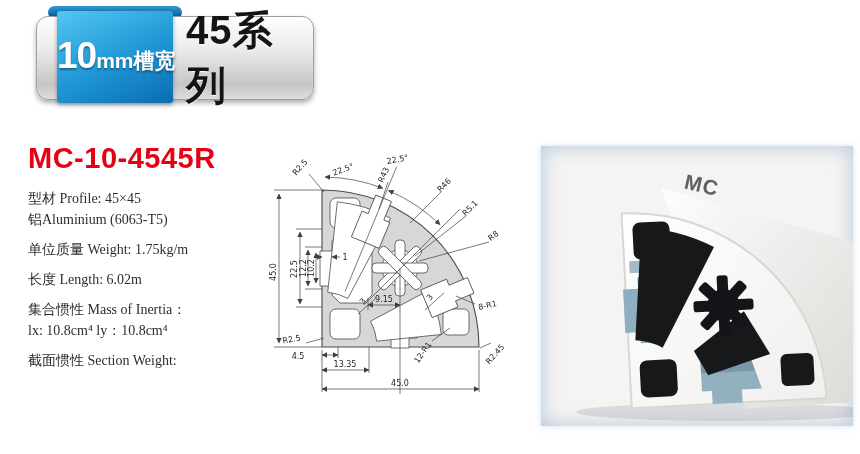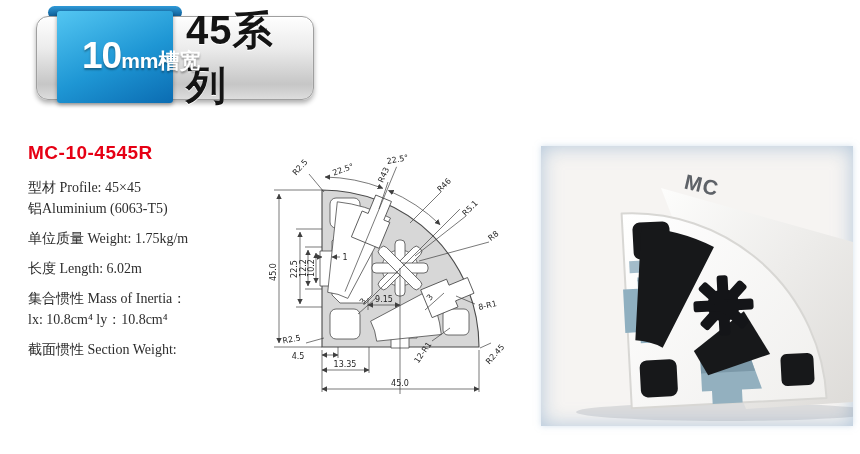--- a/index.html
+++ b/index.html
@@ -11,30 +11,30 @@
          background:linear-gradient(180deg,#fefefe 0%,#ececec 38%,#c6c6c6 82%,#dddddd 100%);
          border:1px solid #9f9f9f;
          box-shadow:0 3px 5px rgba(0,0,0,.32), inset 0 1px 1px #ffffff;}
   .ribbon{position:absolute;left:20px;top:-6px;width:116px;height:92px;
           background:linear-gradient(155deg,#53c6f2 0%,#1e96d4 55%,#0b6cb2 100%);
           border-radius:3px;box-shadow:0 2px 4px rgba(0,0,0,.35);}
   .ribbon:before{content:"";position:absolute;top:-5px;left:-9px;right:-9px;height:13px;z-index:-1;
           background:linear-gradient(180deg,#2f9ad8,#084e86);border-radius:7px;}
   .ribbon-text{position:absolute;left:0;right:0;top:24px;text-align:center;color:#fff;
           text-shadow:0 2px 2px rgba(0,0,0,.35);white-space:nowrap;}
-  .ribbon-text .big{font-size:37px;font-weight:bold;letter-spacing:-1px;margin-left:25px;}
+  .ribbon-text .big{font-size:37px;font-weight:bold;letter-spacing:-1px;}
   .ribbon-text .small{font-size:21px;font-weight:bold;}
   .series{position:absolute;left:140px;right:0;top:0;bottom:0;display:flex;align-items:center;
           justify-content:center;font-size:40px;font-weight:bold;color:#141414;
           letter-spacing:1px;text-shadow:0 1px 0 #ffffff;margin-left:9px;}
 
   
   .specs{position:absolute;left:28px;top:142px;width:235px;
          font-family:"DejaVu Sans Mono","DejaVu Sans",sans-serif;color:#2d2d2d;font-size:14px;}
-  .model{font-family:"Liberation Sans",sans-serif;font-weight:bold;font-size:19px;color:#e60014;
+  .model{font-family:"Liberation Sans",sans-serif;font-weight:bold;font-size:29px;color:#e60014;
          letter-spacing:.5px;margin:0 0 13px 0;}
   .sp{line-height:21px;white-space:nowrap;font-family:Liberation Serif, serif;}
   .gap{margin-top:9px;}
 
   
   .drawing{position:absolute;left:262px;top:142px;}
   .cav{fill:#ffffff;stroke:#4a4a4a;stroke-width:.8;stroke-linejoin:round;}
   .dim{stroke:#3f3f3f;stroke-width:.7;fill:none;}
   .dtx{fill:#1f1f1f;font-size:8px;font-family:"DejaVu Sans",sans-serif;text-anchor:middle;}
 

